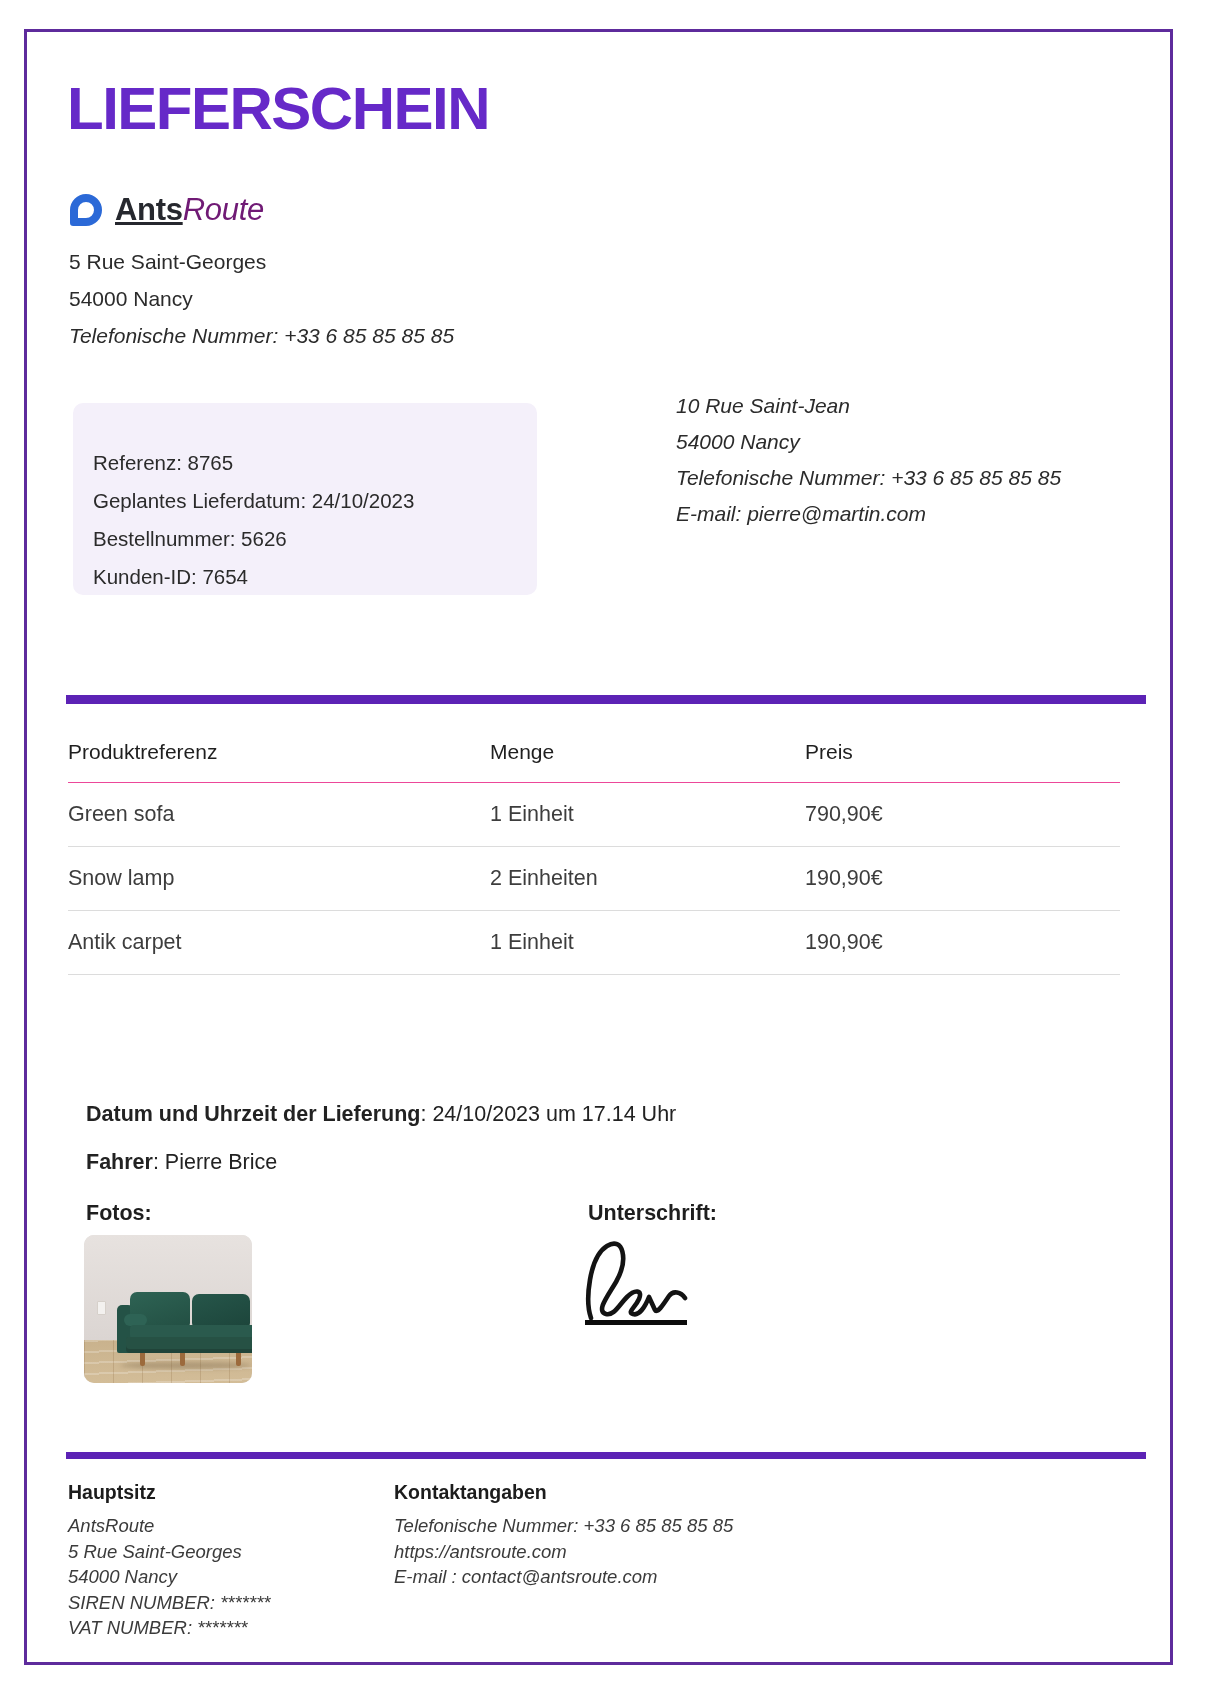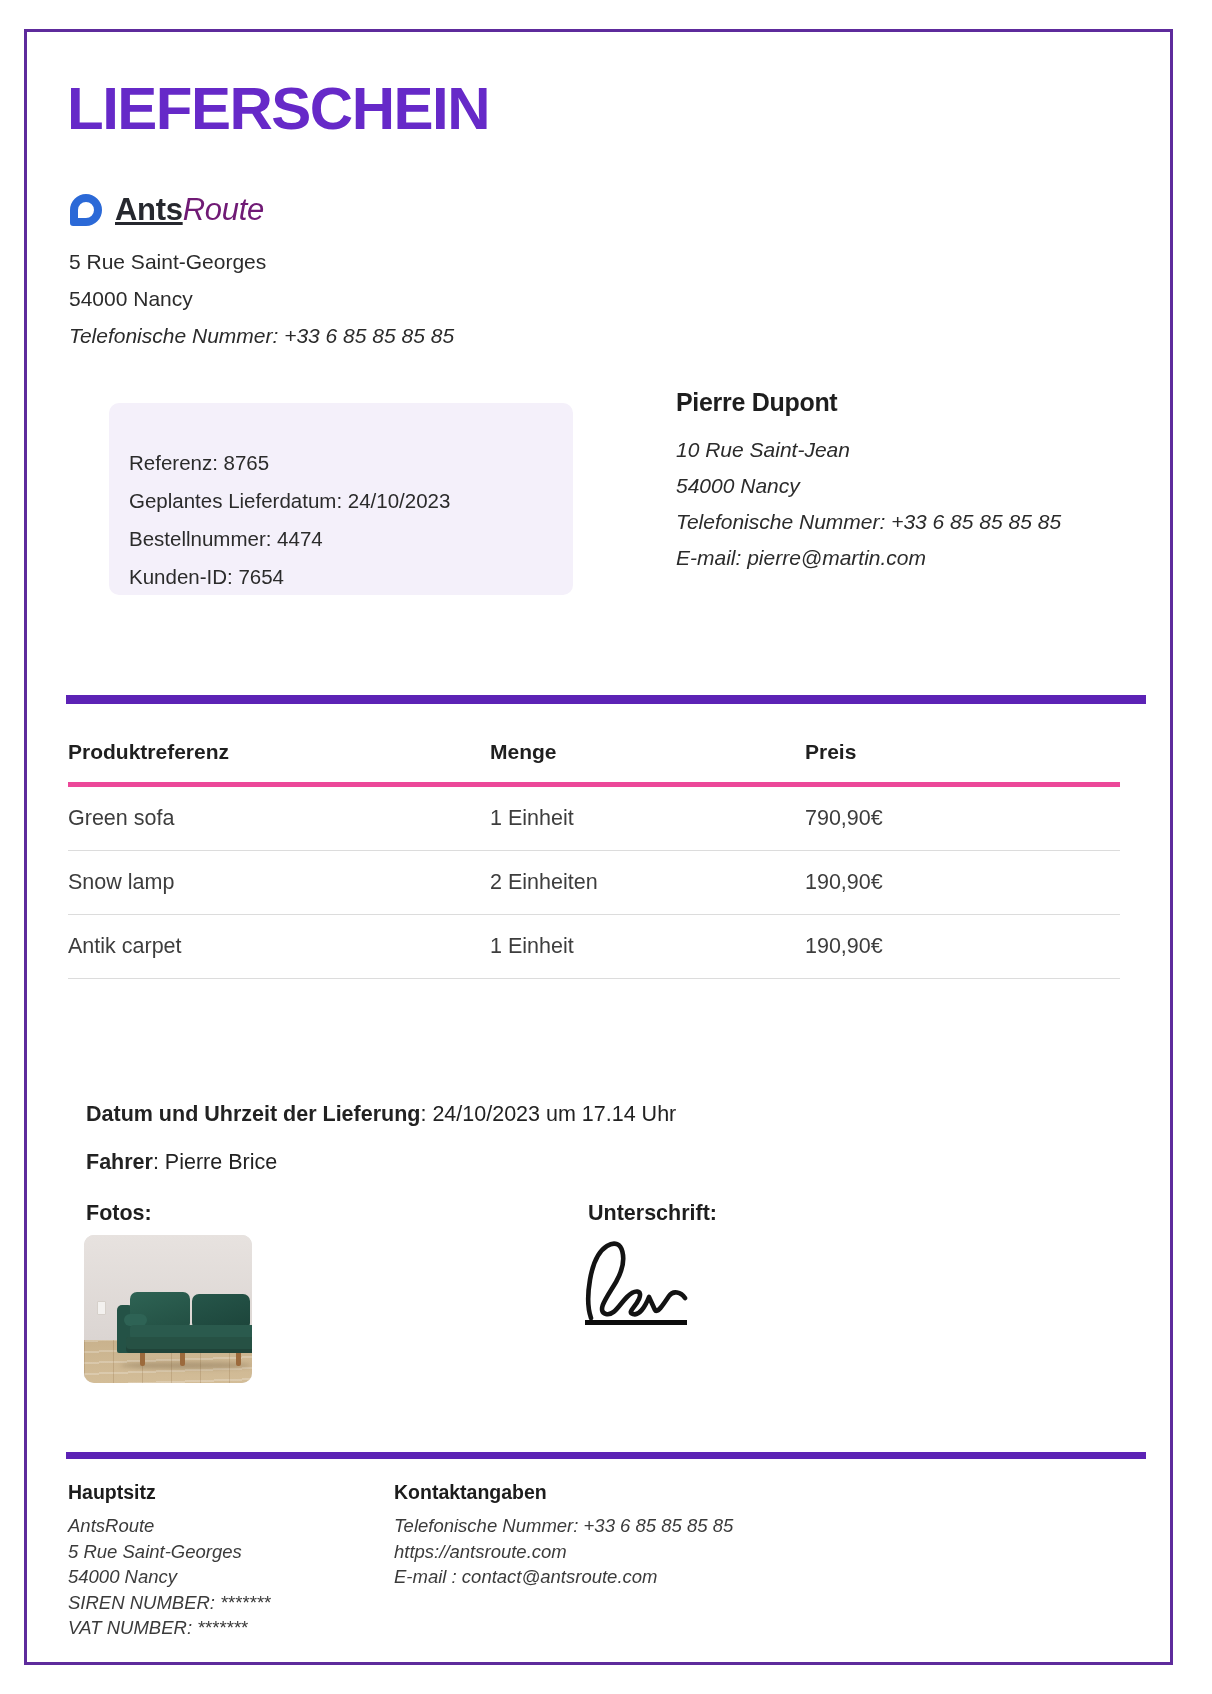--- a/index.html
+++ b/index.html
@@ -25,34 +25,34 @@
   .brand{font-size:31px;margin-left:13px;letter-spacing:-0.3px;}
   .brand-bold{font-weight:700;color:#26282e;text-decoration:underline;}
   .brand-light{font-weight:400;color:#701a75;font-style:italic;}
   
   .company-addr{position:absolute;left:69px;top:243px;font-size:21px;line-height:37px;color:#2b2b2b;}
   .italic{font-style:italic;}
   
   .order-box{
     position:absolute;left:73px;top:403px;width:464px;height:192px;box-sizing:border-box;
     background:#f4f0fa;border-radius:10px;padding:41px 10px 0 20px;
-    font-size:20.5px;line-height:38px;color:#2b2b2b;margin-left:36px;
+    font-size:20.5px;line-height:38px;color:#2b2b2b;
   }
   
   .customer{position:absolute;left:676px;top:388px;}
   .customer-name{font-size:25px;font-weight:700;color:#1e1e1e;margin-bottom:15px;letter-spacing:-0.3px;}
   .customer .line{font-size:21px;line-height:36px;color:#2b2b2b;font-style:italic;}
   
   .bar{position:absolute;left:66px;width:1080px;background:#5c22b5;}
   .bar-top{top:695px;height:9px;}
   .bar-bottom{top:1452px;height:7px;}
   
   .table{position:absolute;left:68px;top:726px;width:1052px;}
   .thead,.trow{display:grid;grid-template-columns:422px 315px 1fr;}
-  .thead{padding:14px 0 18px;border-bottom:5px solid #ec4899;font-weight:700;font-size:21px;color:#1f1f1f;}
+  .thead{padding:14px 0 18px;border-bottom:1px solid #ec4899;font-weight:400;font-size:21px;color:#1f1f1f;}
   .trow{padding:19px 0;border-bottom:1px solid #dcdcdc;font-size:21.5px;color:#3d3d3d;}
   
   .dl-line{position:absolute;left:86px;font-size:21.5px;color:#222222;margin-top:12px;}
   .dl-datetime{top:1090px;}
   .dl-driver{top:1138px;}
   .bold{font-weight:700;}
   .lbl-fotos{position:absolute;left:86px;top:1201px;font-size:21.5px;font-weight:700;color:#1e1e1e;}
   .lbl-sign{position:absolute;left:588px;top:1201px;font-size:21.5px;font-weight:700;color:#1e1e1e;}
   
   .photo{position:absolute;left:84px;top:1235px;width:168px;height:148px;border-radius:10px;overflow:hidden;background:#e0dcd9;}
@@ -97,26 +97,25 @@
 
   <div class="company-addr">
     <div>5 Rue Saint-Georges</div>
     <div>54000 Nancy</div>
     <div class="italic">Telefonische Nummer: +33 6 85 85 85 85</div>
   </div>
 
   <div class="order-box">
     <div>Referenz: 8765</div>
     <div>Geplantes Lieferdatum: 24/10/2023</div>
-    <div>Bestellnummer: 4474</div>
+    <div>Bestellnummer: 5626</div>
     <div>Kunden-ID: 7654</div>
   </div>
 
   <div class="customer">
-    <div class="customer-name">Pierre Dupont</div>
     <div class="line">10 Rue Saint-Jean</div>
     <div class="line">54000 Nancy</div>
     <div class="line italic">Telefonische Nummer: +33 6 85 85 85 85</div>
     <div class="line italic">E-mail: pierre@martin.com</div>
   </div>
 
   <div class="bar bar-top"></div>
 
   <div class="table">
     <div class="thead">

